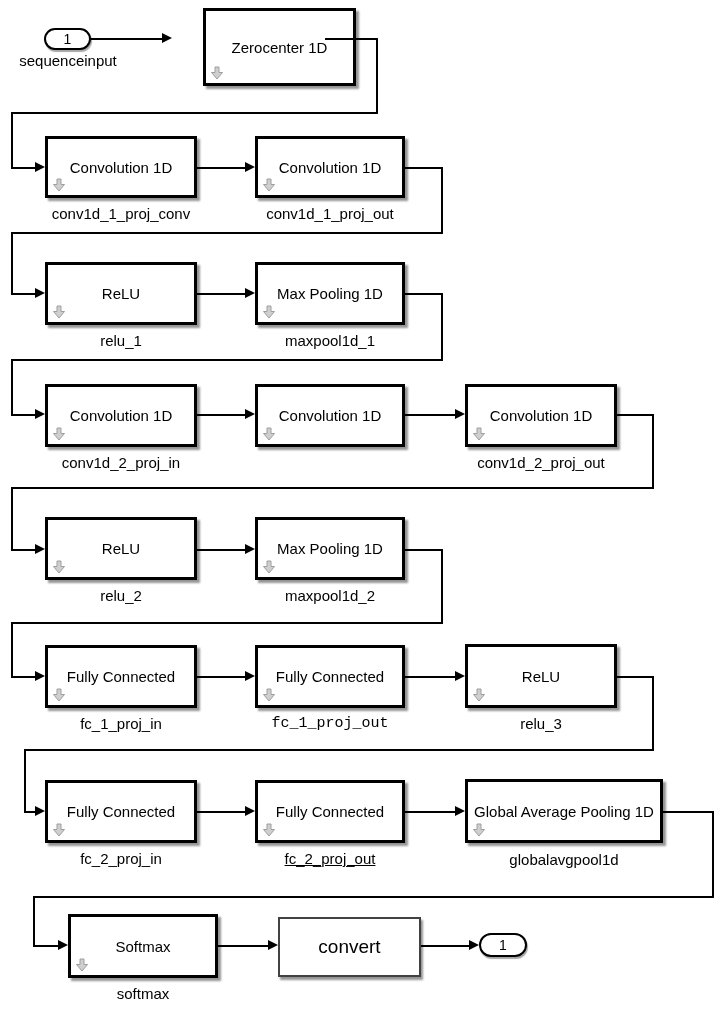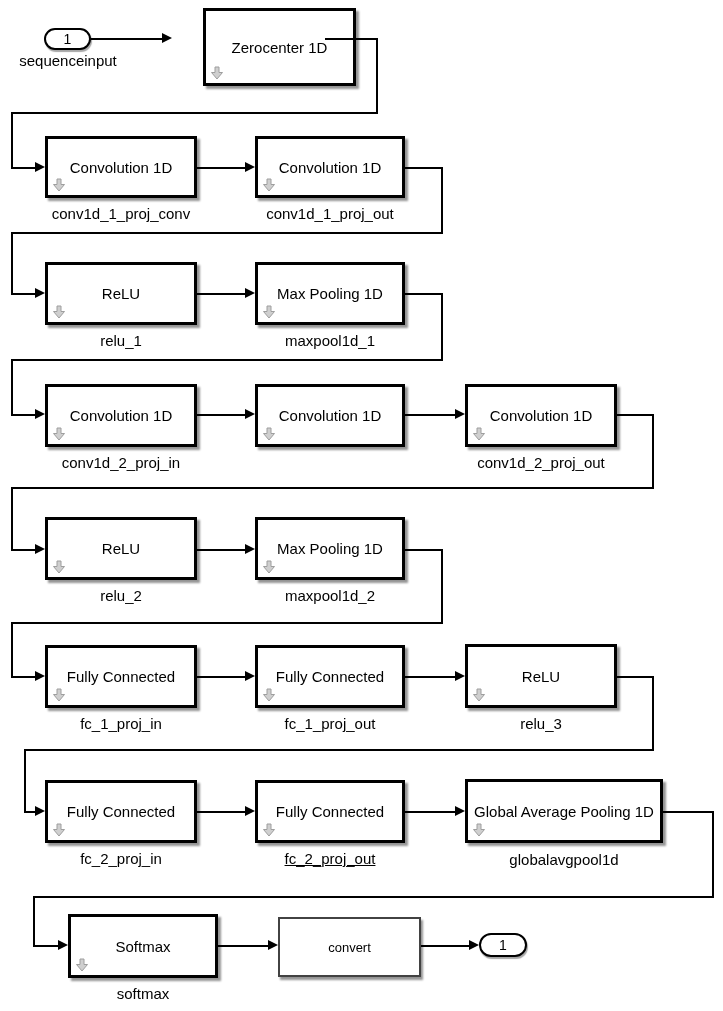--- a/index.html
+++ b/index.html
@@ -3,21 +3,21 @@
 <meta charset="utf-8">
 <style>
   html,body{margin:0;padding:0;background:#fff;}
   #canvas{position:relative;width:723px;height:1011px;background:#fff;overflow:hidden;
           font-family:"Liberation Sans",sans-serif;color:#000;}
   .blk{position:absolute;background:#fff;border:3px solid #000;box-sizing:border-box;
        display:flex;align-items:center;justify-content:center;
        box-shadow:3px 3px 2px rgba(0,0,0,.42);}
   .blk .t{font-size:15px;white-space:nowrap;}
   .blk.cast{border:2px solid #424242;box-shadow:2px 3px 2px rgba(0,0,0,.42);}
-  .blk.cast .t{font-size:13px;}
+  .blk.cast .t{font-size:19px;}
   .badge{position:absolute;left:5px;bottom:3px;}
   .lbl{position:absolute;width:280px;font-size:15px;text-align:center;white-space:nowrap;}
   .port{position:absolute;background:#fff;border:2px solid #000;box-sizing:border-box;
         display:flex;align-items:center;justify-content:center;font-size:14px;
         box-shadow:1px 2px 1px rgba(0,0,0,.35);}
   .wh{position:absolute;height:1.5px;background:#000;}
   .wv{position:absolute;width:1.5px;background:#000;}
   .ah{position:absolute;width:0;height:0;border-top:5px solid transparent;
       border-bottom:5px solid transparent;border-left:10px solid #000;}
 </style>
@@ -120,21 +120,21 @@
       </svg>
   </div>
   <div class="lbl" style="left:-19px;top:715px;">fc_1_proj_in</div>
 
   <div class="blk" style="left:255px;top:645px;width:150px;height:63px;">
     <span class="t">Fully Connected</span>
     <svg class="badge" width="12" height="14" viewBox="0 0 12 14">
         <polygon points="4,1 8,1 8,6.5 11.5,6.5 6,13 0.5,6.5 4,6.5" fill="#cfcfcf" stroke="#9e9e9e" stroke-width="1" stroke-linejoin="round"></polygon>
       </svg>
   </div>
-  <div class="lbl" style="left:190px;top:715px;">fc_1_proj_out</div>
+  <div class="lbl" style="left:190px;top:715px;font-family:Liberation Mono, monospace;">fc_1_proj_out</div>
 
   <div class="blk" style="left:465px;top:644px;width:152px;height:64px;">
     <span class="t">ReLU</span>
     <svg class="badge" width="12" height="14" viewBox="0 0 12 14">
         <polygon points="4,1 8,1 8,6.5 11.5,6.5 6,13 0.5,6.5 4,6.5" fill="#cfcfcf" stroke="#9e9e9e" stroke-width="1" stroke-linejoin="round"></polygon>
       </svg>
   </div>
   <div class="lbl" style="left:401px;top:715px;">relu_3</div>
 
   <div class="blk" style="left:45px;top:780px;width:152px;height:63px;">

